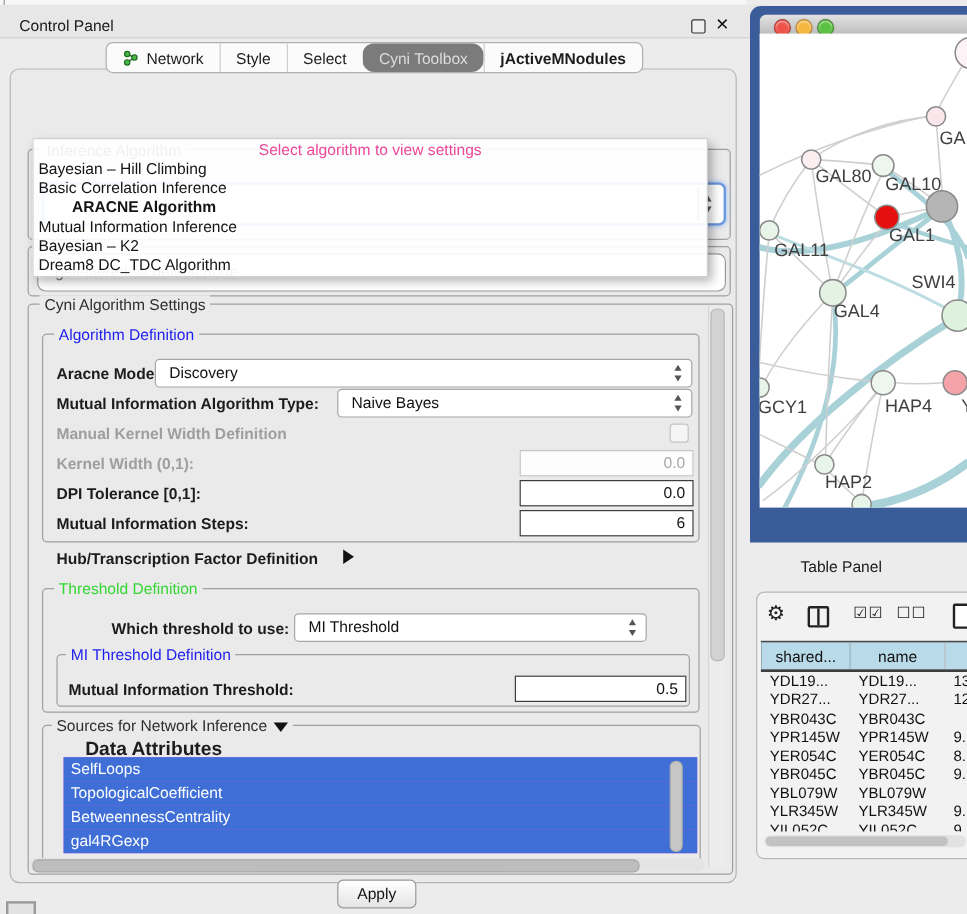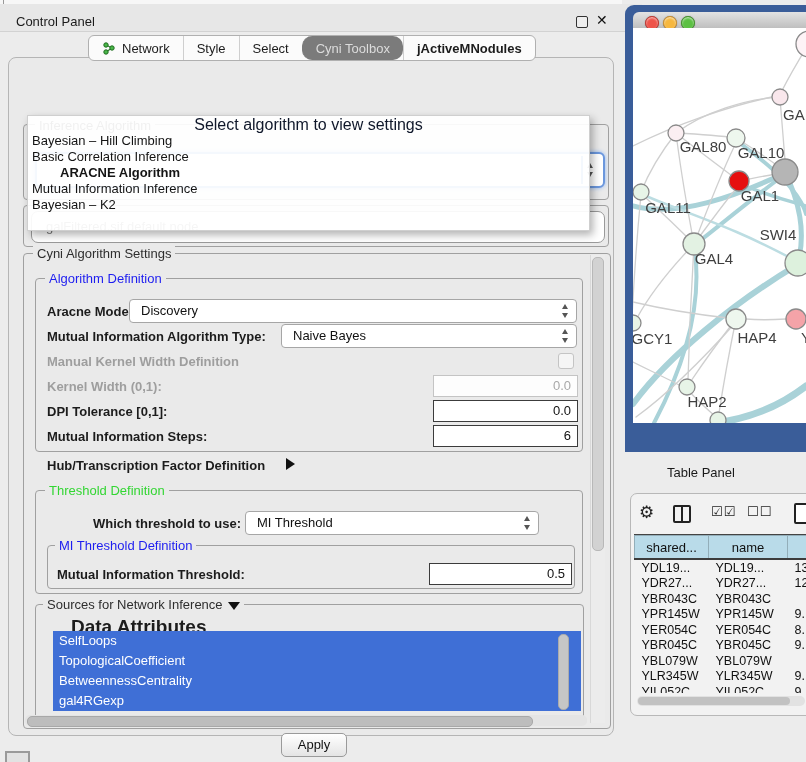--- a/index.html
+++ b/index.html
@@ -33,21 +33,21 @@
   .ghost-combo1{left:26px;top:94px;width:566px;height:32px;border:2px solid #6b97dd;border-radius:6px;background:#fff;
                 box-shadow:0 0 4px #8fb6f2;}
   .ghost-combo1 .stepbtn{position:absolute;right:2px;top:2px;bottom:2px;width:18px;border-left:2px solid #6b97dd;border-radius:0 4px 4px 0;}
   .ghost-group2{left:14px;top:147px;width:584px;height:40px;border:1px solid #a8a8a8;border-radius:4px;}
   .ghost-combo2{left:22px;top:153px;width:572px;height:30px;border:1.5px solid #9a9a9a;border-radius:7px;background:#fff;}
   .ghost-combo2-text{left:14px;top:7px;font-size:13px;color:#777;position:absolute;}
 
   
   .dd-overlay{left:18px;top:57px;width:561px;height:114px;background:rgba(255,255,255,0.93);
               border:1px solid #cfcfcf;box-shadow:3px 4px 8px rgba(0,0,0,0.3);z-index:20;}
-  .dd-placeholder{height:17px;text-align:center;font-size:16px;color:#0f172a;line-height:17px;}
+  .dd-placeholder{height:17px;text-align:center;font-size:13px;color:#ec4899;line-height:17px;}
   .dd-item{height:16px;line-height:16px;font-size:13px;color:#141414;padding-left:4px;cursor:default;}
   .dd-item.bold{font-weight:bold;margin-left:28px;}
 
   
   .group{border:1px solid #a0a0a0;border-radius:4px;}
   .legend{position:absolute;background:#eaeaea;padding:0 4px;font-size:13px;color:#2e2e2e;white-space:nowrap;}
   .legend.blue{color:#1d1df0;}
   .legend.green{color:#33d633;}
 
   .settings-group{left:14px;top:195px;width:586px;height:474px;}
@@ -74,21 +74,21 @@
   .tri-right{position:absolute;width:0;height:0;border-top:6px solid transparent;border-bottom:6px solid transparent;border-left:9px solid #111;}
   .tri-down{display:inline-block;width:0;height:0;border-left:6px solid transparent;border-right:6px solid transparent;border-top:8px solid #111;margin-left:5px;vertical-align:middle;}
 
   .threshold-group{left:26px;top:432px;width:546px;height:102px;}
   .threshold-legend{left:36px;top:425px;}
   .mit-group{left:38px;top:487px;width:526px;height:42px;}
   .mit-legend{left:46px;top:480px;text-align:right;}
 
   .sources-group{left:26px;top:546px;width:547px;height:118px;}
   .sources-legend{left:34px;top:539px;}
-  .attr-title{left:36px;top:558px;font-size:19px;font-weight:bold;color:#1c1c1c;padding-left:26px;}
+  .attr-title{left:36px;top:558px;font-size:16px;font-weight:bold;color:#1c1c1c;padding-left:26px;}
   .attr-list{left:44px;top:573px;width:528px;height:80px;background:#d946ef;}
   .attr-item{height:20px;line-height:20px;background:#3f6fd6;color:#fff;font-size:13px;padding-left:6px;cursor:default;}
   .attr-vscroll{left:549px;top:576px;width:9px;height:74px;background:#c6c6c6;border:1px solid #ababab;border-radius:5px;}
   .hscroll{left:16px;top:657px;width:562px;height:11px;background:#e4e4e4;border-radius:5px;}
   .hscroll-thumb{left:18px;top:658px;width:504px;height:9px;background:#bdbdbd;border:1px solid #a8a8a8;border-radius:5px;}
 
   .apply-btn{left:272px;top:675px;width:64px;height:22px;background:linear-gradient(#ffffff,#e4e4e4);
              border:1px solid #9a9a9a;border-radius:5px;font-size:13px;color:#111;text-align:center;line-height:21px;cursor:default;}
 
   .mini-box{left:5px;top:751px;width:21px;height:14px;border:2px solid #9a9a9a;background:#e2e2e2;}
@@ -149,20 +149,21 @@
   </div>
 
   <div class="abs dd-overlay">
     <div class="dd-placeholder">Select algorithm to view settings</div>
     <div id="dd-list">
         <div class="dd-item">Bayesian – Hill Climbing</div>
         <div class="dd-item">Basic Correlation Inference</div>
         <div class="dd-item bold">ARACNE Algorithm</div>
         <div class="dd-item">Mutual Information Inference</div>
         <div class="dd-item">Bayesian – K2</div>
+        <div class="dd-item">Dream8 DC_TDC Algorithm</div>
       </div>
   </div>
 
   <div class="abs settings-group group"></div>
   <span class="abs legend settings-legend">Cyni Algorithm Settings</span>
   <div class="abs vscroll"></div>
   <div class="abs vscroll-thumb"></div>
 
   <div class="abs algdef-group group"></div>
   <span class="abs legend blue algdef-legend">Algorithm Definition</span>

